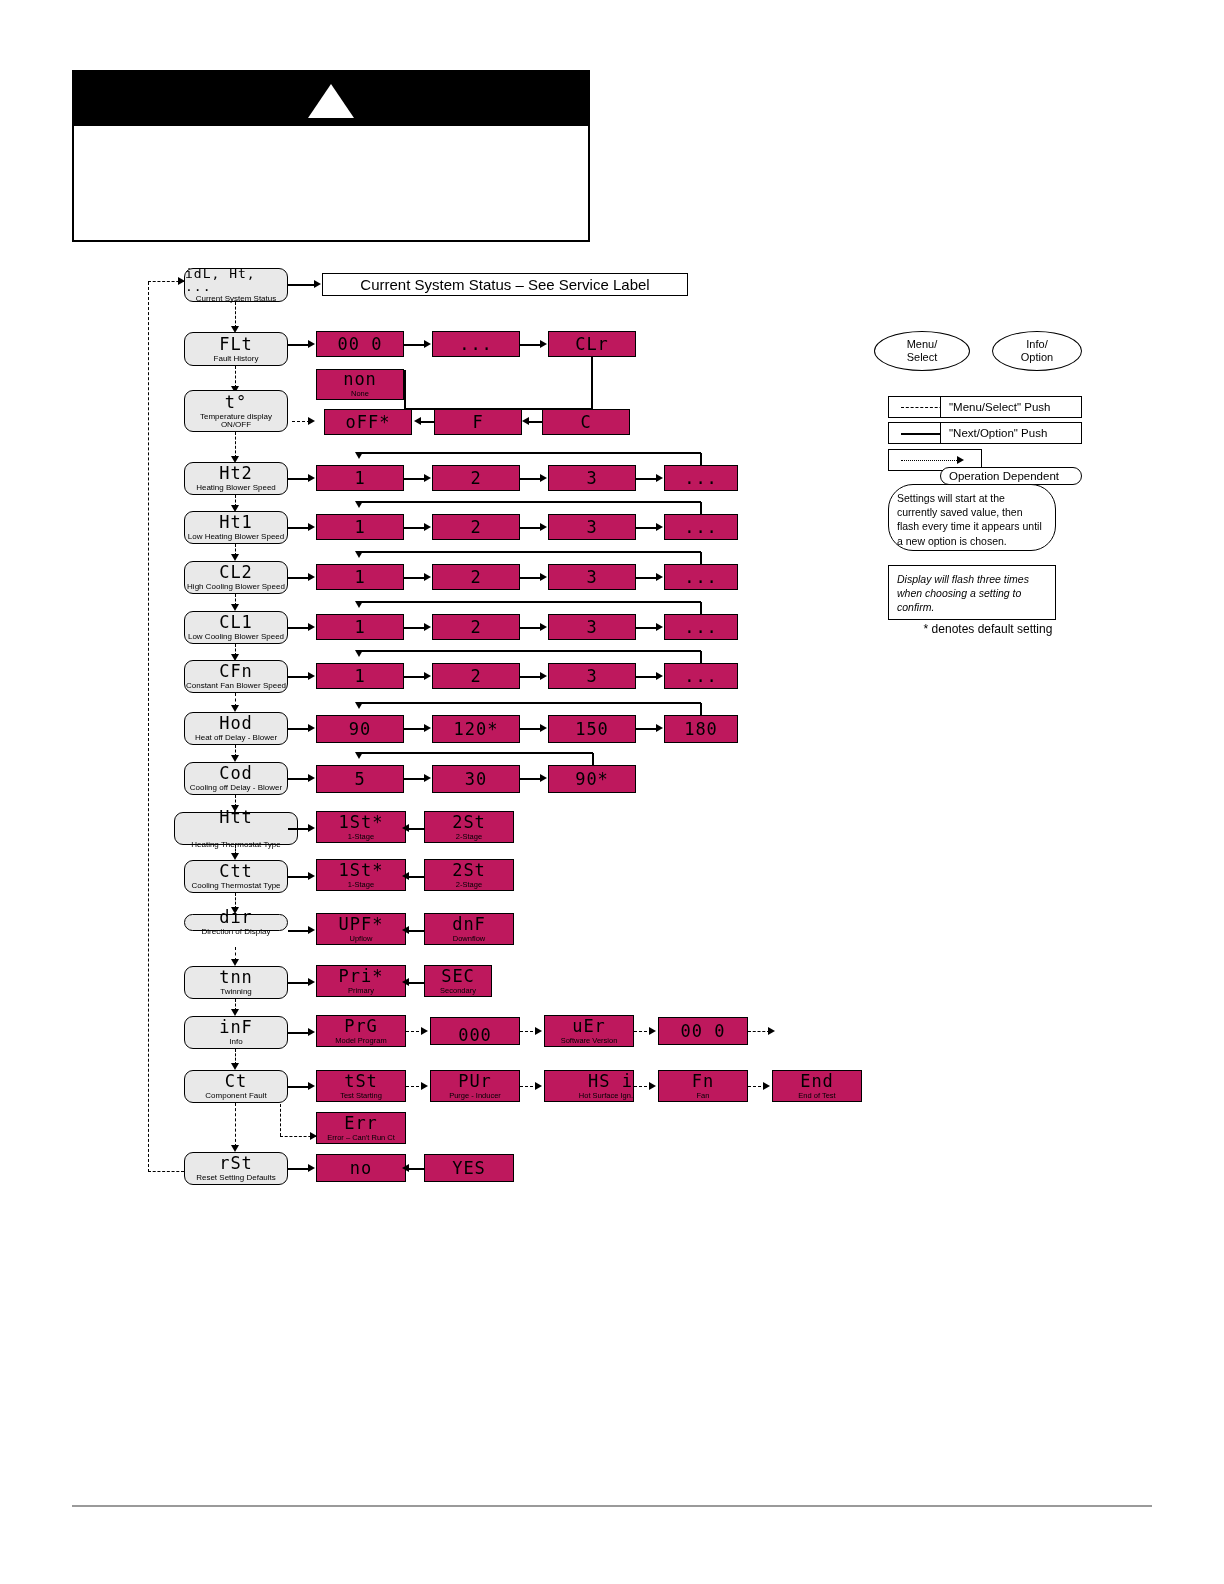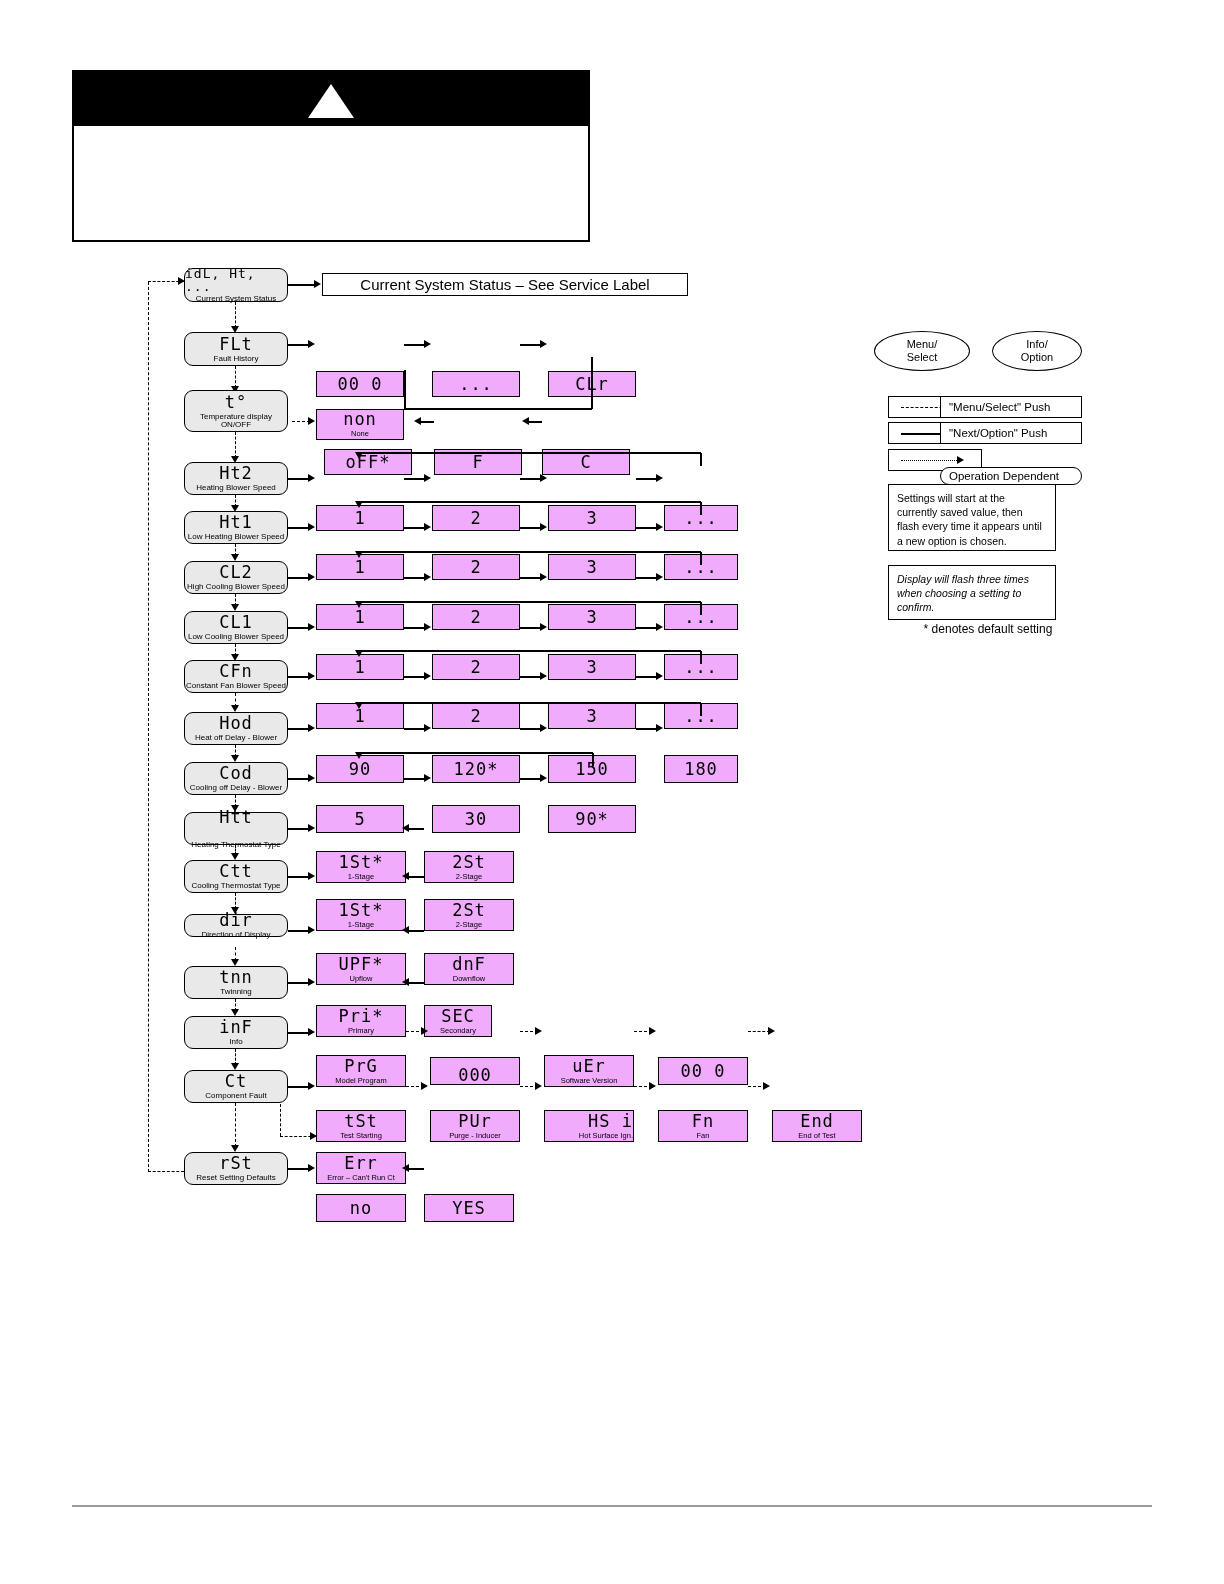--- a/index.html
+++ b/index.html
@@ -56,27 +56,26 @@
   .node .sub {
     font-size: 8px;
     font-family: "Liberation Sans", sans-serif;
     text-align: center;
     white-space: nowrap;
   }
 
   
   .opt {
     border: 1.4px solid #000;
-    background: #f0abfc;
+    background: #be185d;
     display: flex;
     flex-direction: column;
     align-items: center;
     justify-content: center;
     line-height: 1;
-    margin-top: 40px;
   }
   .opt .code {
     font-family: "DejaVu Sans Mono", monospace;
     font-size: 17px;
     letter-spacing: 1px;
   }
   .opt .sub {
     font-size: 7.5px;
     margin-top: 2px;
     text-align: center;
@@ -412,21 +411,21 @@
     </div>
   <div class="hline abs" style="left:520px; top:778px; width:22px;"></div>
   <div class="arrowhead-r abs" style="left:540px; top:774px;"></div>
   <div class="opt abs" style="left:548px; top:765px; width:88px; height:28px;">
       <span class="code">90*</span>
     </div>
   <div class="vline abs" style="left:592px; top:753px; height:13px;"></div>
   <div class="hline abs" style="left:360px; top:752px; width:233px;"></div>
   <div class="arrowhead-d abs" style="left:355px; top:752px;"></div>
 
-  <div class="node abs" style="left:184px; top:812px; width:104px; height:33px;gap:13px;">
+  <div class="node abs" style="left:174px; top:812px; width:124px; height:33px;gap:13px;">
     <span class="code">Htt</span>
     <span class="sub">Heating Thermostat Type</span>
   </div>
   <div class="hline abs" style="left:288px; top:828px; width:22px;"></div>
   <div class="arrowhead-r abs" style="left:308px; top:824px;"></div>
   <div class="opt abs" style="left:316px; top:811px; width:90px; height:32px;">
     <span class="code">1St*</span>
     <span class="sub">1-Stage</span>
   </div>
   <div class="hline abs" style="left:406px; top:828px; width:18px;"></div>
@@ -446,21 +445,21 @@
     <span class="code">1St*</span>
     <span class="sub">1-Stage</span>
   </div>
   <div class="hline abs" style="left:406px; top:876px; width:18px;"></div>
   <div class="arrowhead-l abs" style="left:402px; top:872px;"></div>
   <div class="opt abs" style="left:424px; top:859px; width:90px; height:32px;">
     <span class="code">2St</span>
     <span class="sub">2-Stage</span>
   </div>
 
-  <div class="node abs" style="left:184px; top:914px; width:104px; height:23px;">
+  <div class="node abs" style="left:184px; top:914px; width:104px; height:17px;">
     <span class="code">dir</span>
     <span class="sub">Direction of Display</span>
   </div>
   <div class="hline abs" style="left:288px; top:930px; width:22px;"></div>
   <div class="arrowhead-r abs" style="left:308px; top:926px;"></div>
   <div class="opt abs" style="left:316px; top:913px; width:90px; height:32px;">
     <span class="code">UPF*</span>
     <span class="sub">Upflow</span>
   </div>
   <div class="hline abs" style="left:406px; top:930px; width:18px;"></div>
@@ -635,21 +634,21 @@
   </div>
 
   <div class="legend-box abs" style="left:888px; top:449px; width:94px; height:22px;">
     <div class="abs" style="left:12px; top:10px; width:56px; height:0; border-top:1.6px dotted #000;"></div>
     <div class="arrowhead-r abs" style="left:68px; top:6px;"></div>
   </div>
   <div class="legend-box abs" style="left:940px; top:467px; width:142px; height:18px;border-radius:11px;">
     <span>Operation Dependent</span>
   </div>
 
-  <div class="note-box abs" style="left:888px; top:484px; width:168px; height:67px;">
+  <div class="note-box abs" style="left:888px; top:484px; width:168px; height:67px;border-radius:25px;">
     <span>Settings will start at the currently saved value, then flash every time it appears until a new option is chosen.</span>
   </div>
   <div class="note-box abs" style="left:888px; top:565px; width:168px; height:55px;font-style:italic;">
     <span>Display will flash three times when choosing a setting to confirm.</span>
   </div>
 
   <div class="abs" style="left:898px; top:622px; width:180px; font-size:12px; text-align:center;">
     <span>* denotes default setting</span>
   </div>
 </div>

